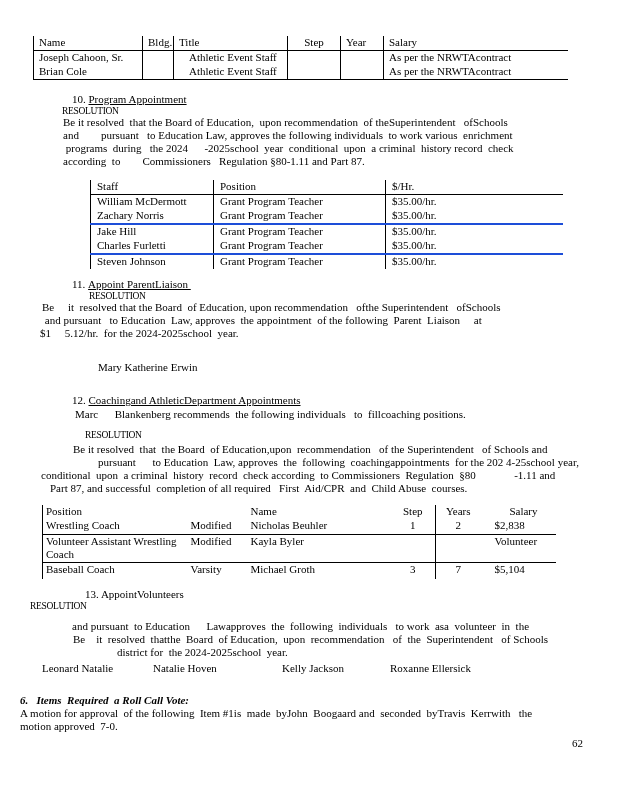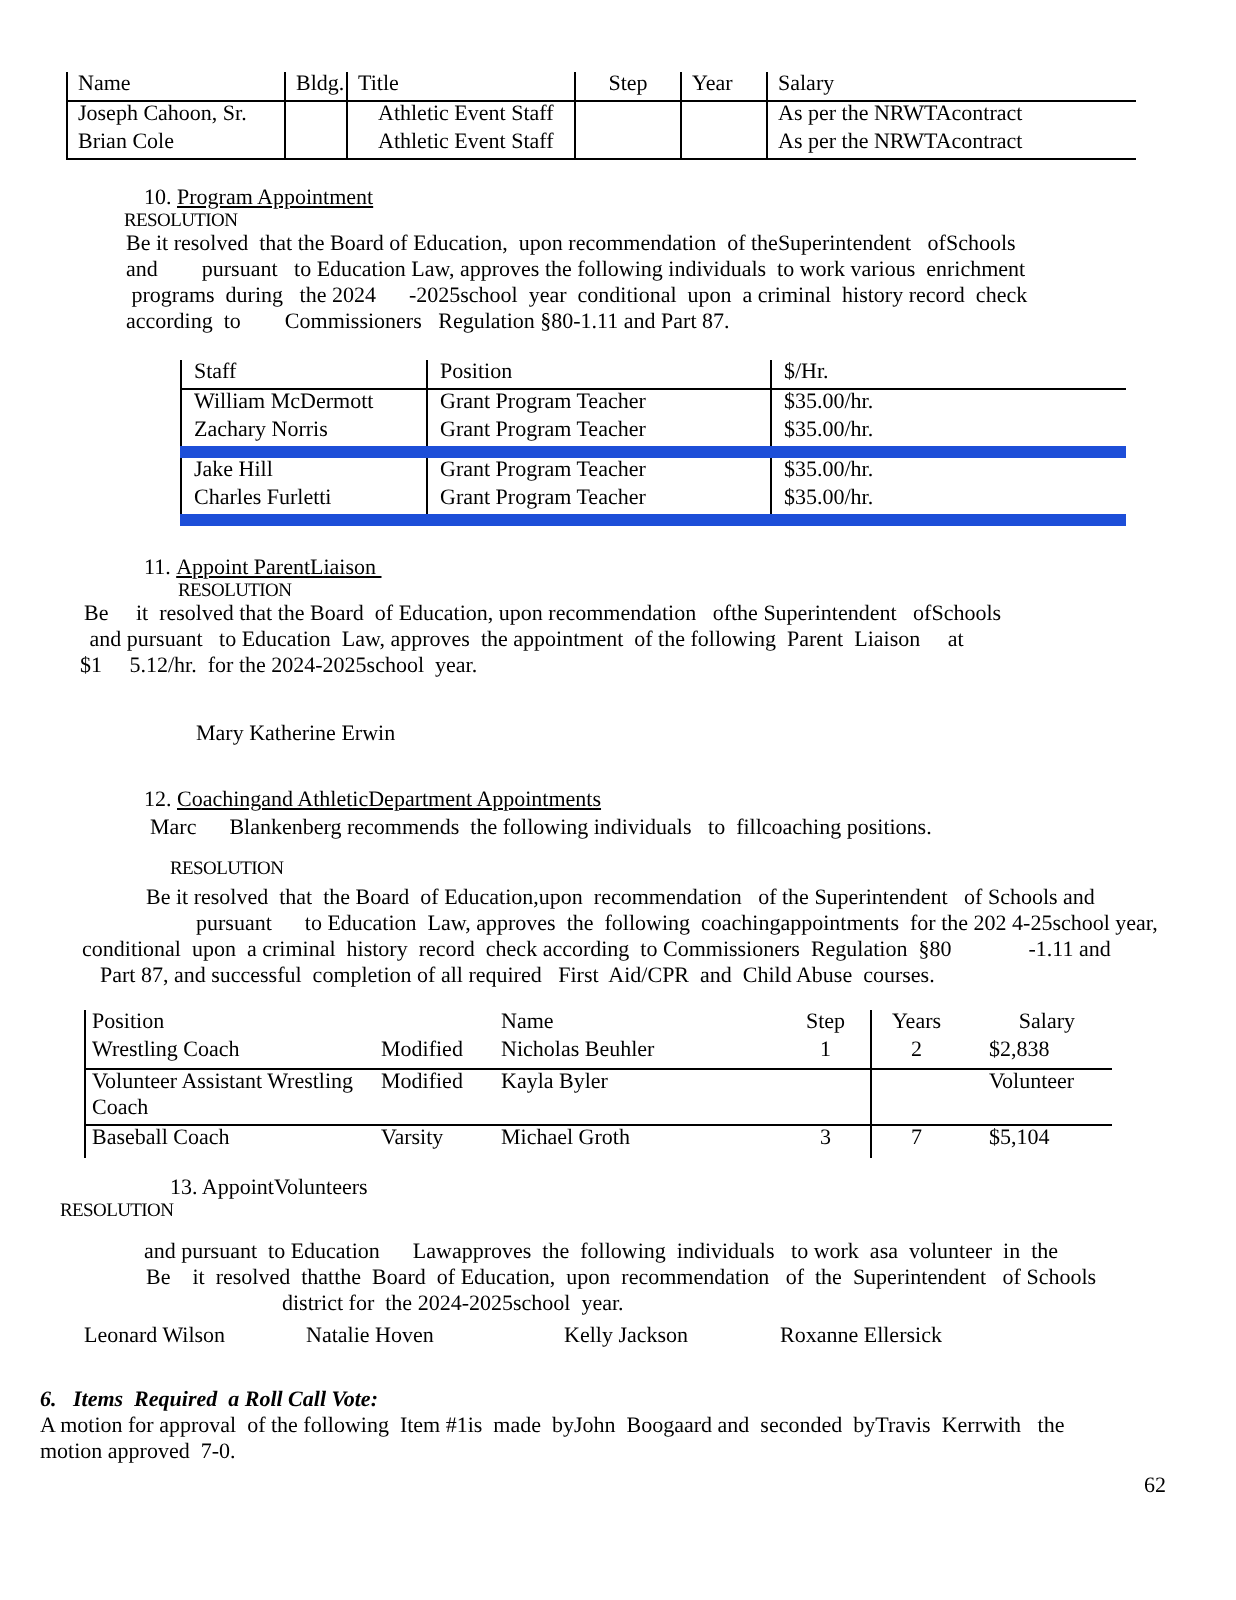--- a/index.html
+++ b/index.html
@@ -25,21 +25,21 @@
   
   #top-table th, #top-table td { border-left:1px solid #000; height:13px; }
   #top-table thead tr { border-bottom:1px solid #000; }
   #top-table tbody tr.tt-last { border-bottom:1px solid #000; }
   #top-table td.pad15 { padding-left:15px; }
   #top-table th.ctr { text-align:center; padding-left:2px; }
 
   
   #staff-table th, #staff-table td { border-left:1px solid #000; height:13px; padding-left:6px; }
   #staff-table thead tr { border-bottom:1px solid #000; }
-  #staff-table tr.group-end { border-bottom:6px solid #1d4ed8; }
+  #staff-table tr.group-end { border-bottom:2px solid #1d4ed8; }
 
   
   #coach-table th:first-child, #coach-table td:first-child { border-left:1px solid #000; padding-left:3px; white-space:pre-line; }
   #coach-table th.years, #coach-table td.years { border-left:1px solid #000; }
   #coach-table tr.rb { border-bottom:1px solid #000; }
   #coach-table th.ctr, #coach-table td.ctr { text-align:center; padding-left:2px; }
   #coach-table th.sal-h { text-align:right; padding-right:18px; }
   #coach-table td.sal-d { padding-left:14px; }
   #coach-table tr.h14 { height:14px; } #coach-table tr.h15 { height:15px; } #coach-table tr.h17 { height:17px; }
 </style>
@@ -120,20 +120,25 @@
         <td>Grant Program Teacher</td>
         <td>$35.00/hr.</td>
       </tr>
       <tr>
         <td>Jake Hill</td>
         <td>Grant Program Teacher</td>
         <td>$35.00/hr.</td>
       </tr>
       <tr class="group-end">
         <td>Charles Furletti</td>
+        <td>Grant Program Teacher</td>
+        <td>$35.00/hr.</td>
+      </tr>
+      <tr>
+        <td>Steven Johnson</td>
         <td>Grant Program Teacher</td>
         <td>$35.00/hr.</td>
       </tr>
     </tbody>
   </table>
 
   <div class="abs" style="left:72px; top:278px;"><span>11.</span> <span class="u">Appoint ParentLiaison </span></div>
   <div class="abs resolution" style="left:89px; top:290px;">RESOLUTION</div>
   <div class="lines" style="top:301px;">
     <div class="ln" style="padding-left:42px;">Be     it  resolved that the Board  of Education, upon recommendation   ofthe Superintendent   ofSchools</div>
@@ -198,23 +203,23 @@
         <td class="sal-d">$5,104</td>
       </tr>
     </tbody>
   </table>
 
   <div class="abs" style="left:85px; top:588px;"><span>13.</span> <span>AppointVolunteers</span></div>
   <div class="abs resolution" style="left:30px; top:600px;">RESOLUTION</div>
   <div class="lines" style="top:620px;">
     <div class="ln" style="padding-left:72px;">and pursuant  to Education      Lawapproves  the  following  individuals   to work  asa  volunteer  in  the</div>
     <div class="ln" style="padding-left:73px;">Be    it  resolved  thatthe  Board  of Education,  upon  recommendation   of  the  Superintendent   of Schools</div>
-    <div class="ln" style="padding-left:117px;margin-left:24px;">district for  the 2024-2025school  year.</div>
-  </div>
-  <div class="abs" style="left:42px; top:662px;">Leonard Wilson</div>
+    <div class="ln" style="padding-left:117px;">district for  the 2024-2025school  year.</div>
+  </div>
+  <div class="abs" style="left:42px; top:662px;">Leonard Natalie</div>
   <div class="abs" style="left:153px; top:662px;">Natalie Hoven</div>
   <div class="abs" style="left:282px; top:662px;">Kelly Jackson</div>
   <div class="abs" style="left:390px; top:662px;">Roxanne Ellersick</div>
 
   <div class="abs bolditalic" style="left:20px; top:694px;">6.   Items  Required  a Roll Call Vote:</div>
   <div class="lines" style="top:707px;">
     <div class="ln" style="padding-left:20px;">A motion for approval  of the following  Item #1is  made  byJohn  Boogaard and  seconded  byTravis  Kerrwith   the</div>
     <div class="ln" style="padding-left:20px;">motion approved  7-0.</div>
   </div>
 

